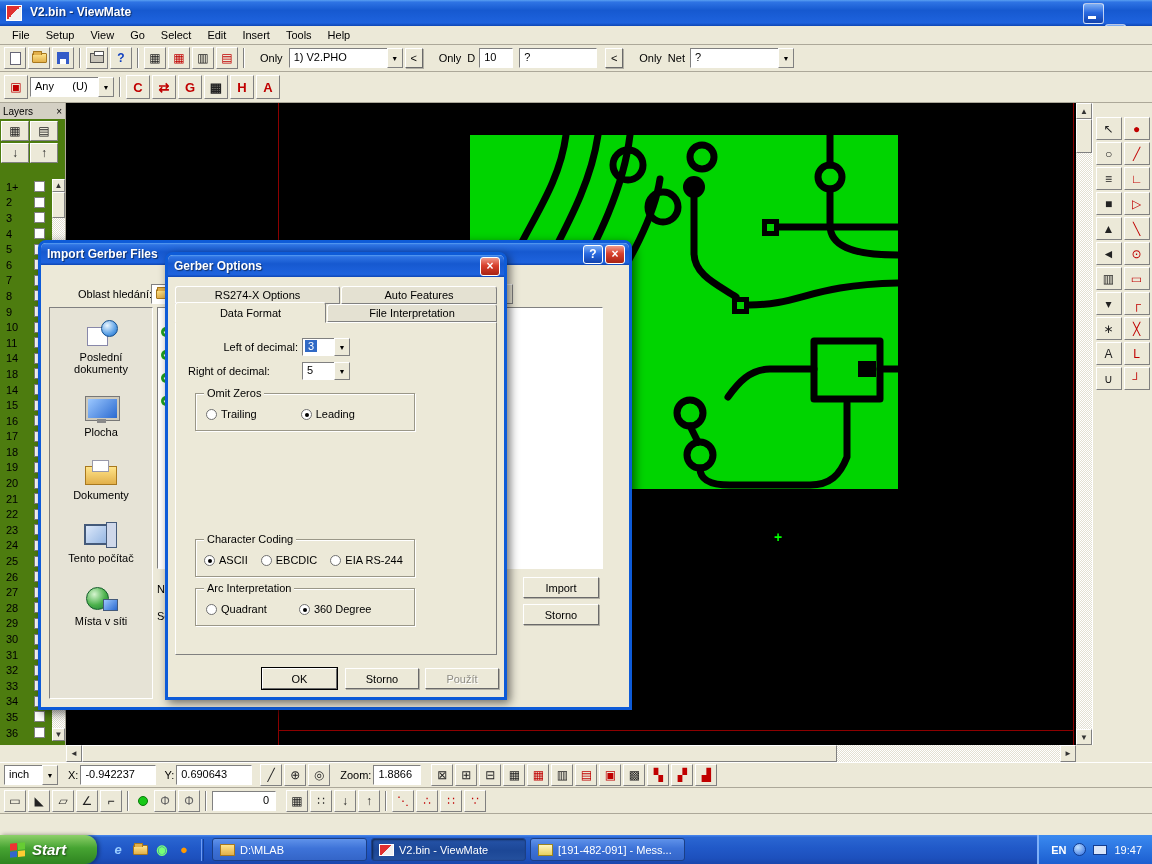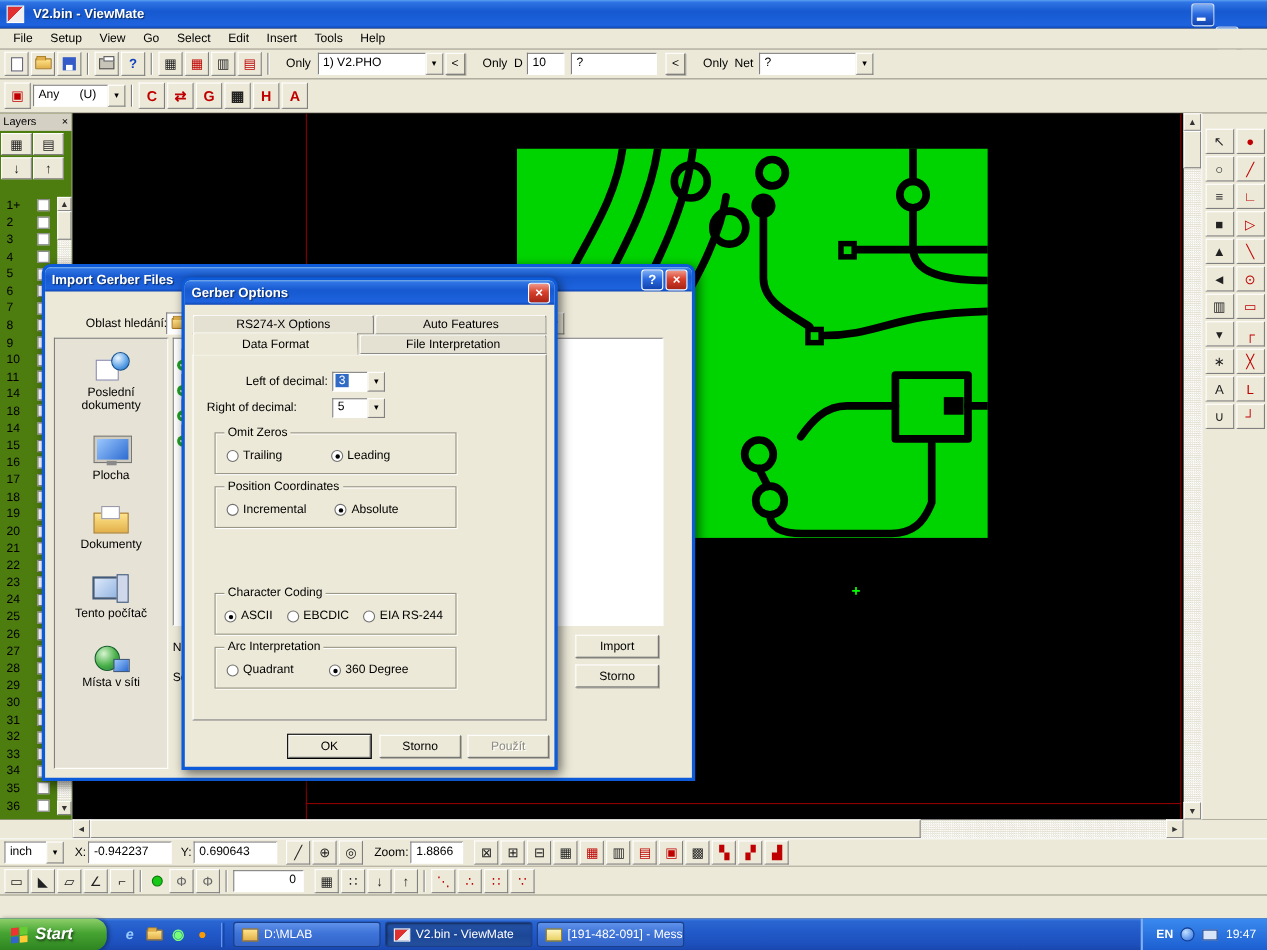--- a/index.html
+++ b/index.html
@@ -90,21 +90,21 @@
 .pi.computer::after{content:"";position:absolute;right:2px;top:1px;width:9px;height:24px;background:#cfd8ea;border:1px solid #445a7a}
 .pi.net::before{content:"";position:absolute;left:3px;top:3px;width:21px;height:21px;border-radius:50%;
       background:radial-gradient(circle at 35% 30%,#d6f5d0,#4ab04a 55%,#1c7a3a);border:1px solid #135c2a}
 .pi.net::after{content:"";position:absolute;right:1px;bottom:1px;width:13px;height:10px;
       background:linear-gradient(135deg,#9cc8ff,#2b6ad0);border:1px solid #445a7a}
 .filerow{position:relative;width:14px;height:16px}
 .gcheck{position:absolute;left:-4px;bottom:-3px;width:10px;height:10px;border-radius:50%;background:#21a121;
       color:#fff;font-size:8px;line-height:10px;text-align:center;font-weight:bold}
 
 .task{height:23px;border-radius:3px;border:1px solid #1b3f86;display:flex;align-items:center;gap:5px;
-      padding:4px 7px;color:#fff;width:134px;overflow:hidden;white-space:nowrap;
+      padding:4px 7px;color:#fff;width:155px;overflow:hidden;white-space:nowrap;
       background:linear-gradient(180deg,#5f92ea,#3e73d8 45%,#3465c8)}
 .task.active{background:linear-gradient(180deg,#2553a8,#1c4796 55%,#24509e);box-shadow:inset 1px 1px 2px rgba(0,0,0,.5)}
 .ql{width:18px;height:18px;display:flex;align-items:center;justify-content:center;font-weight:bold;font-size:13px;color:#fff}
 
 .redline{background:var(--crosshair_red)}
 </style>
 </head>
 <body>
 
 <div class="abs luna" style="left:0;top:0;width:1152px;height:26px">
@@ -828,35 +828,20 @@
           <span>Trailing</span>
         </label>
 
         <label class="opt">
           <span class="radio on"></span>
           <span>Leading</span>
         </label>
       </div>
   </div>
 
-  <div class="group" style="left:27px;top:187px;width:220px;height:38px">
-    <span class="glabel">Position Coordinates</span>
-    <div class="opts" style="gap:26px">
-
-        <label class="opt">
-          <span class="radio"></span>
-          <span>Incremental</span>
-        </label>
-
-        <label class="opt">
-          <span class="radio on"></span>
-          <span>Absolute</span>
-        </label>
-      </div>
-  </div>
 
 
   <div class="group" style="left:27px;top:284px;width:220px;height:38px">
     <span class="glabel">Character Coding</span>
     <div class="opts tight">
 
         <label class="opt">
           <span class="radio on"></span>
           <span>ASCII</span>
         </label>

